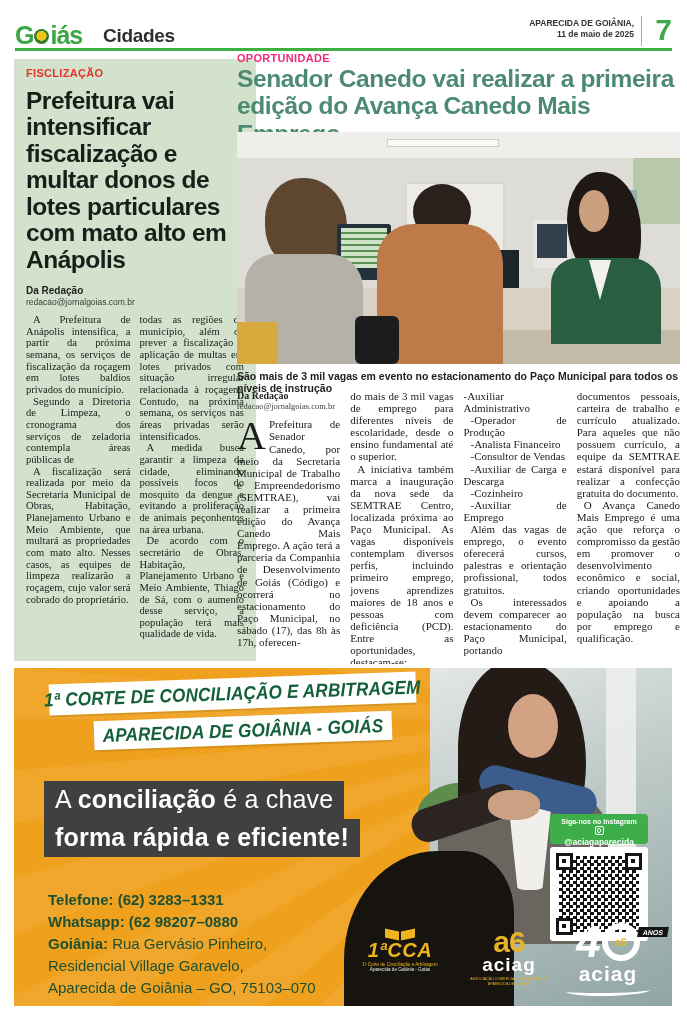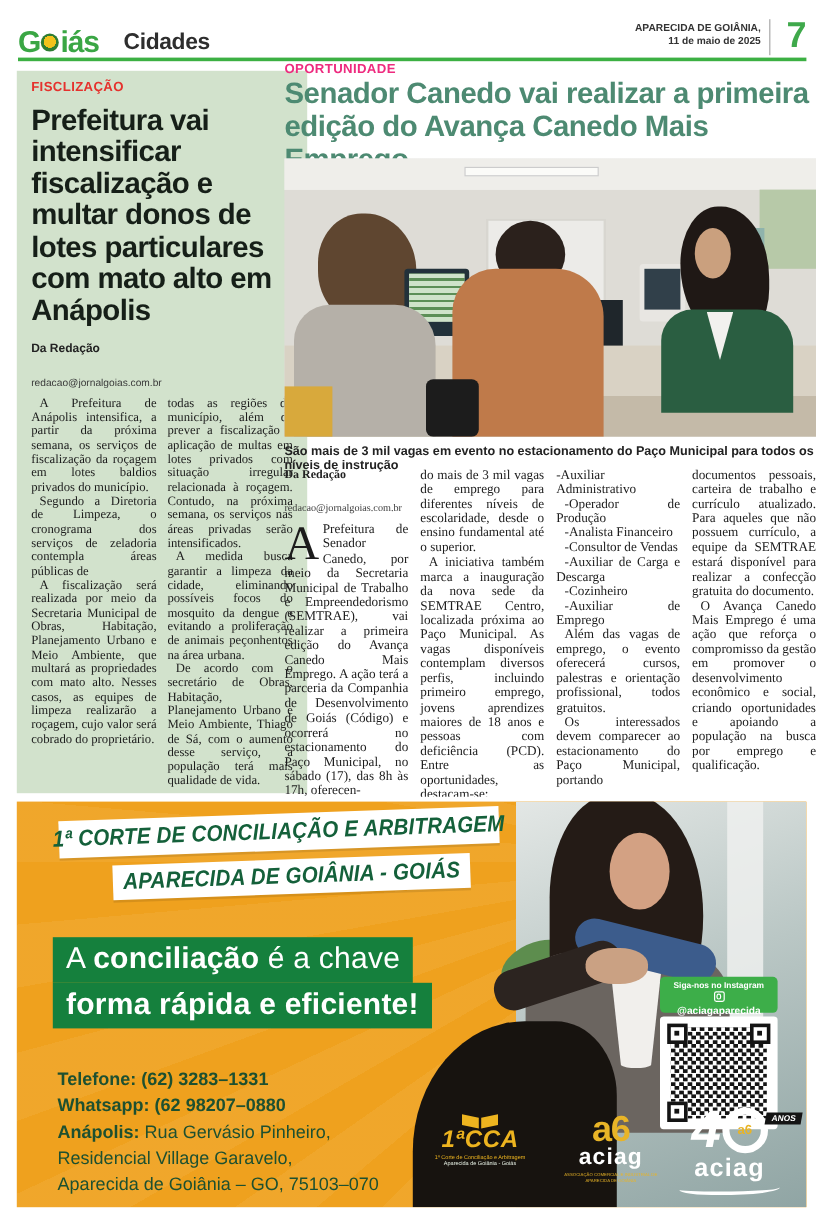--- a/index.html
+++ b/index.html
@@ -18,21 +18,21 @@
   .page-number{position:absolute;right:0;top:0;font-size:30px;font-weight:700;color:#3fa94b;line-height:36px;}
   .header-rule{position:absolute;left:15px;top:48px;width:657px;height:3px;background:#3cb043;}
 
   
   .left-article{position:absolute;left:14px;top:59px;width:242px;height:602px;background:#d2e2cc;
      box-sizing:border-box;padding:8px 12px;overflow:hidden;}
   .kicker-red{font-size:11px;font-weight:700;color:#e5322d;letter-spacing:0.3px;}
   .left-headline{margin-top:9px;font-size:24.5px;line-height:1.08;font-weight:700;color:#161f18;letter-spacing:-0.5px;}
   .byline{margin-top:12px;}
   .byline-name{font-size:10px;font-weight:700;color:#222;}
-  .byline-email{font-size:8.5px;color:#3a3a3a;margin-top:18px;}
+  .byline-email{font-size:8.5px;color:#3a3a3a;margin-top:1px;}
   .body-cols{display:flex;gap:9px;margin-top:7px;}
   .bcol{flex:1;font-family:"Liberation Serif",serif;font-size:10.6px;line-height:1.1;
         text-align:justify;color:#1c1c1c;hyphens:auto;}
   .bcol p{margin:0;text-indent:7px;}
   .cont p:first-child{text-indent:0;}
 
   
   .right-article{position:absolute;left:237px;top:52px;width:443px;height:612px;}
   .kicker-pink{position:absolute;left:0;top:0;font-size:11px;font-weight:700;color:#ee2b7f;letter-spacing:0.3px;}
   .right-headline{position:absolute;left:0;top:13px;width:443px;font-size:24.5px;line-height:1.12;
@@ -55,21 +55,21 @@
      background:repeating-conic-gradient(from -10deg at 90% 15%, rgba(255,255,255,0.06) 0deg 5deg, rgba(255,255,255,0) 5deg 10deg);}
   .ad-photo{position:absolute;left:416px;top:0;width:242px;height:338px;
      background:linear-gradient(160deg,#e3e7e5 0%,#bac7c5 45%,#90a5a4 100%);}
   .ribbon{position:absolute;background:#fff;transform:rotate(-2deg);display:flex;align-items:center;
      justify-content:center;box-shadow:0 2px 0 rgba(0,0,0,0.10);z-index:3;}
   .ribbon-1{left:35px;top:10px;width:367px;height:31px;}
   .ribbon-2{left:80px;top:48px;width:298px;height:29px;}
   .ribbon span{font-style:italic;font-weight:700;color:#14603a;transform:scaleX(0.9);
      white-space:nowrap;font-size:19px;letter-spacing:0.2px;}
   .ad-message{position:absolute;left:30px;top:113px;z-index:3;}
-  .msg-row{display:table;background:#15803d;color:#fff;padding:4px 11px 5px 11px;
+  .msg-row{display:table;background:#404040;color:#fff;padding:4px 11px 5px 11px;
      font-size:25px;line-height:1.15;letter-spacing:0.2px;}
   .msg-bold{font-weight:700;}
   .ad-contact{position:absolute;left:34px;top:221px;z-index:3;font-size:15px;line-height:22px;
      color:#1d5030;font-weight:400;}
   .ad-contact .lbl{font-weight:700;}
   .c-bold{font-weight:700;}
 
   .suit-wedge{position:absolute;left:330px;bottom:0;width:170px;height:155px;background:#17130f;
      border-radius:55% 30% 0 0 / 70% 40% 0 0;z-index:2;}
 
@@ -292,21 +292,21 @@
           <span>A </span>
           <span class="msg-bold">conciliação</span>
           <span> é a chave</span>
         </div>
       <div class="msg-row msg-bold">forma rápida e eficiente!</div>
     </div>
 
     <div class="ad-contact">
       <div><span class="lbl">Telefone:</span> <span class="c-bold">(62) 3283–1331</span></div>
       <div><span class="lbl">Whatsapp:</span> <span class="c-bold">(62 98207–0880</span></div>
-      <div><span class="lbl">Anápolis:</span> <span>Rua Gervásio Pinheiro,</span></div>
+      <div><span class="lbl">Goiânia:</span> <span>Rua Gervásio Pinheiro,</span></div>
       <div>Residencial Village Garavelo,</div>
       <div>Aparecida de Goiânia – GO, 75103–070</div>
     </div>
 
     <div class="insta-banner">
       <div class="insta-line1">Siga-nos no Instagram</div>
       <div class="insta-line2">
         <span class="insta-icon"></span>
         <span>@aciagaparecida</span>
       </div>

